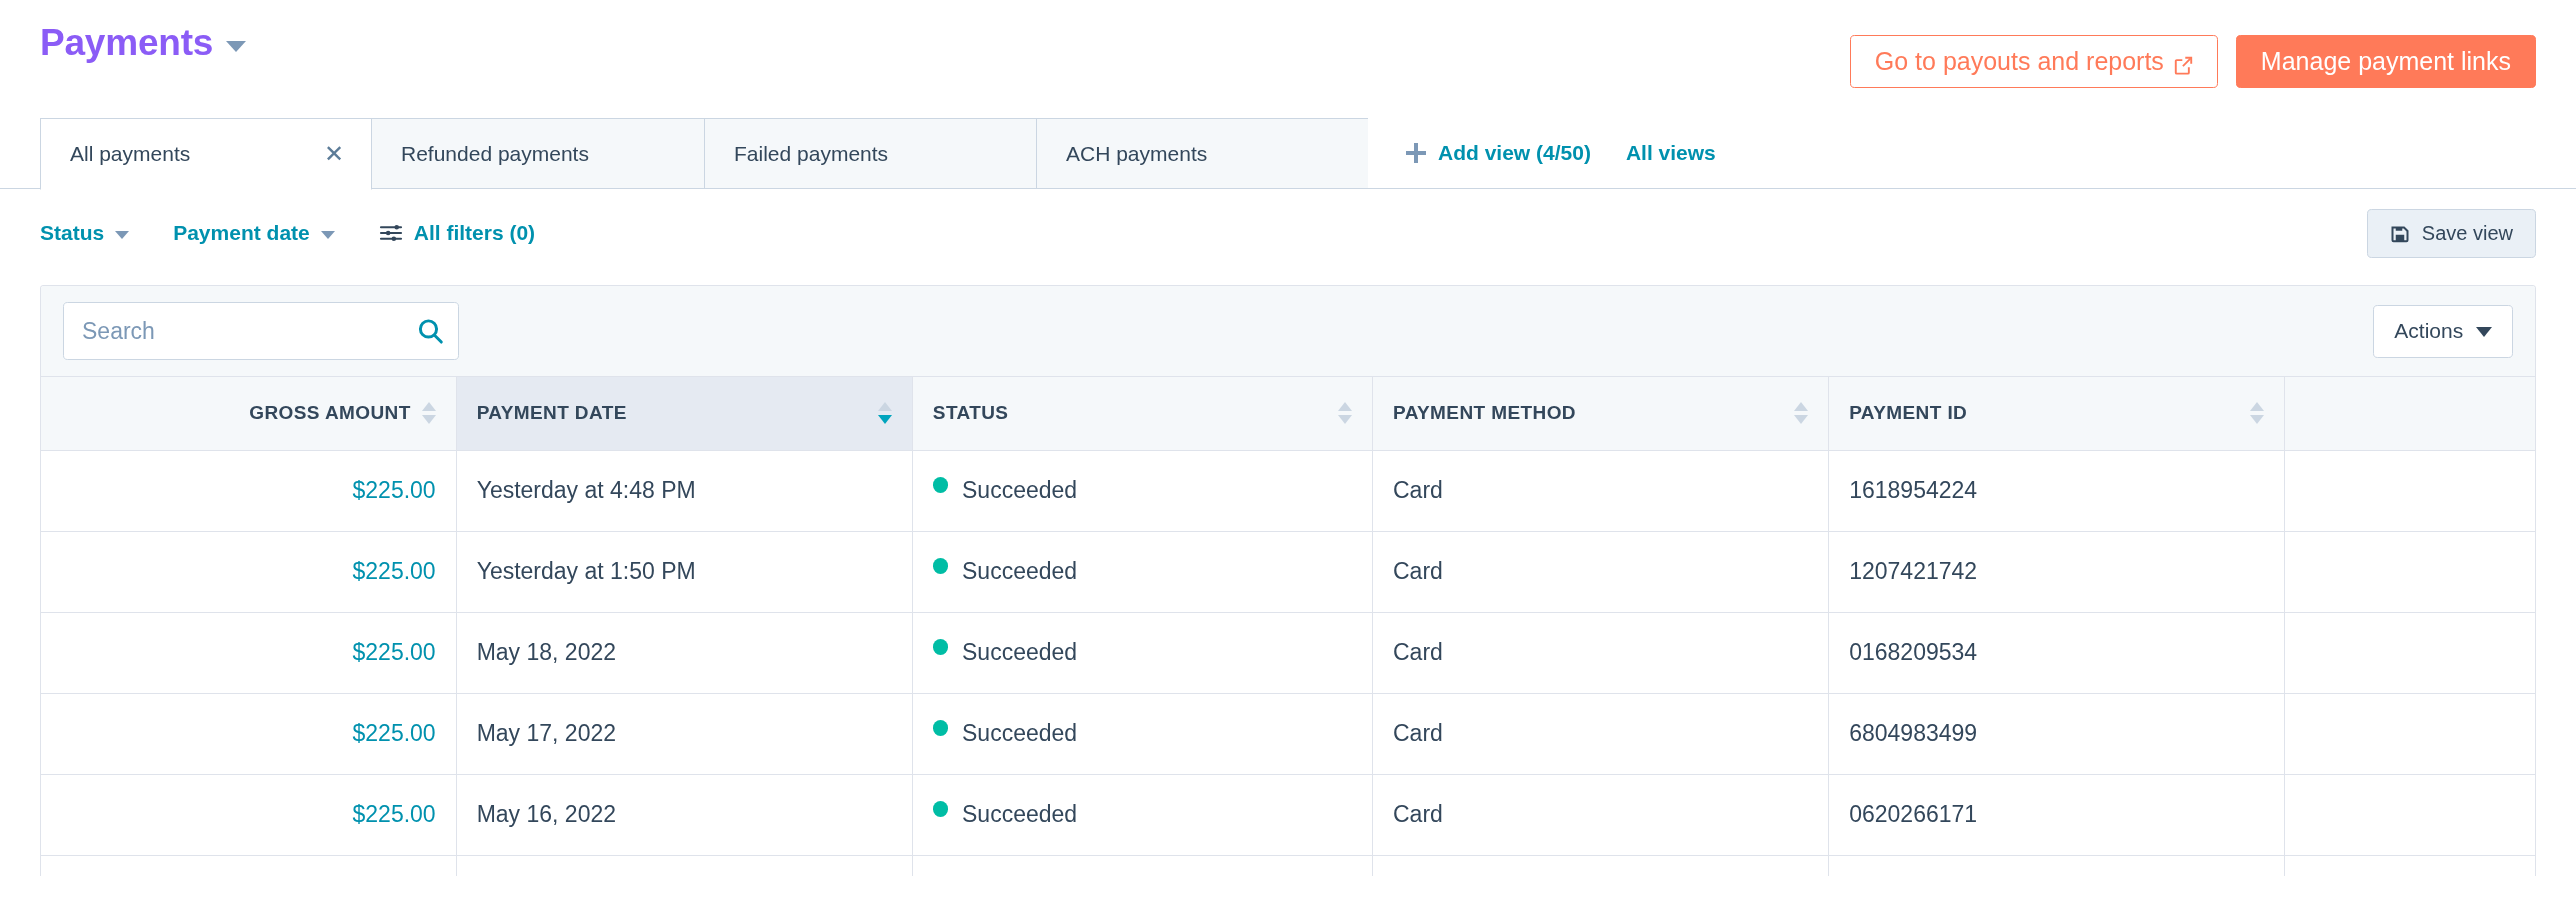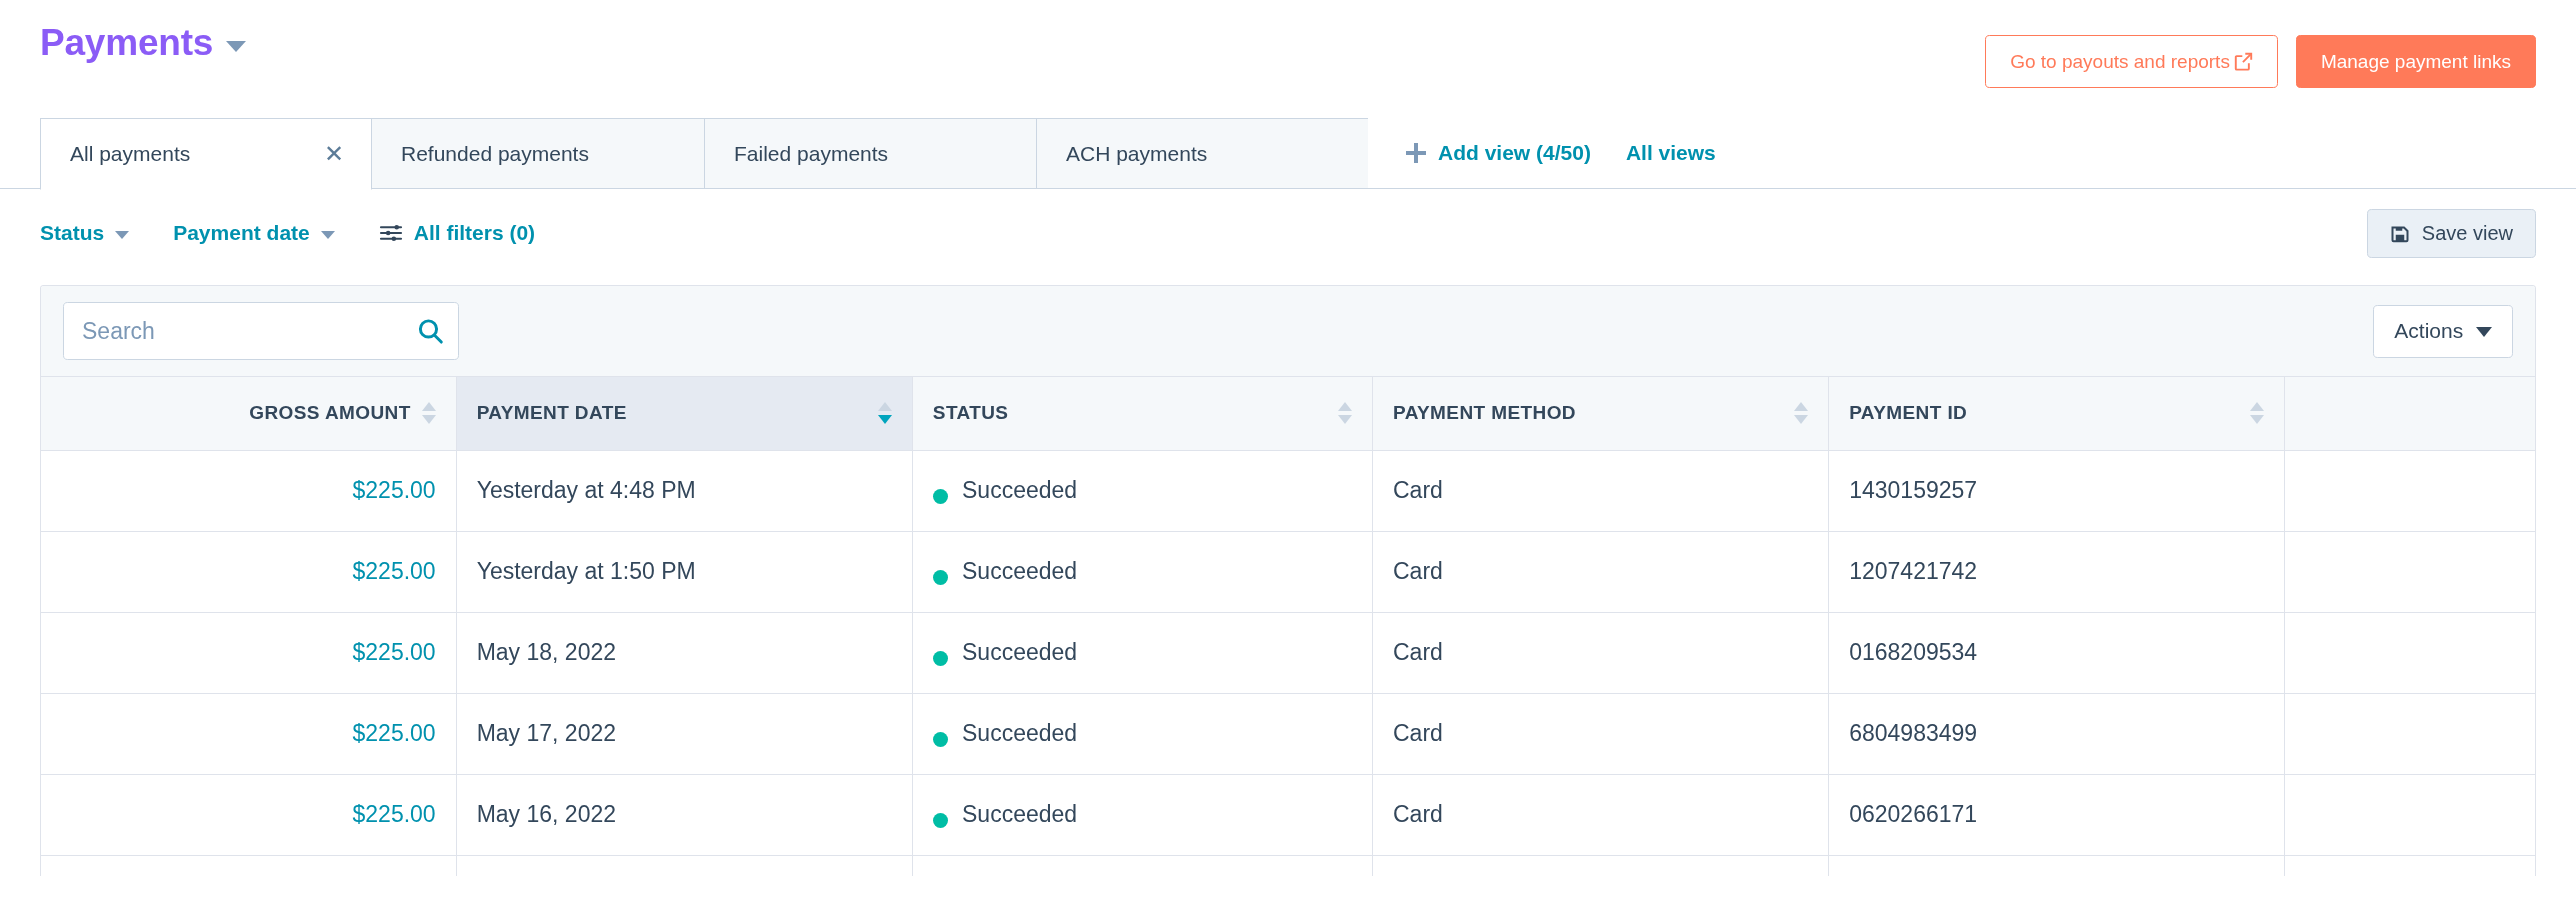--- a/index.html
+++ b/index.html
@@ -44,27 +44,27 @@
   .header-actions {
     position: absolute;
     top: 35px;
     right: 40px;
     display: flex;
     align-items: center;
     gap: 18px;
   }
   .btn {
     font-family: "Liberation Sans", sans-serif;
-    font-size: 19px;
+    font-size: 25px;
     border-radius: 4.6px;
     cursor: pointer;
     display: inline-flex;
     align-items: center;
     justify-content: center;
-    gap: 4px;
+    gap: 10px;
     white-space: nowrap;
   }
   .btn-secondary {
     background: #ffffff;
     border: 1.8px solid #ff7a59;
     color: #ff7a59;
     padding: 0 24px;
     height: 53px;
   }
   .btn-primary {
@@ -315,21 +315,21 @@
     background: #ffffff;
   }
   table.data-table tbody td:last-child { border-right: 0; }
   td.amount { text-align: right; }
   .amount-link {
     color: #0091ae;
     text-decoration: none;
     cursor: pointer;
     font-size: 23px;
   }
-  .status-cell { display: flex; align-items: flex-end; gap: 13.7px; }
+  .status-cell { display: flex; align-items: flex-start; gap: 13.7px; }
   .status-dot {
     width: 15.5px; height: 15.5px;
     border-radius: 50%;
     flex: 0 0 auto;
     display: inline-block;
   }
 </style>
 </head>
 <body>
 
@@ -507,21 +507,21 @@
         <tr>
           <td class="amount"><a class="amount-link">$225.00</a></td>
           <td>Yesterday at 4:48 PM</td>
           <td>
             <span class="status-cell">
               <span class="status-dot" style="background: rgb(0, 189, 165);"></span>
               <span>Succeeded</span>
             </span>
           </td>
           <td>Card</td>
-          <td>1430159257</td>
+          <td>1618954224</td>
           <td></td>
         </tr>
         <tr>
           <td class="amount"><a class="amount-link">$225.00</a></td>
           <td>Yesterday at 1:50 PM</td>
           <td>
             <span class="status-cell">
               <span class="status-dot" style="background: rgb(0, 189, 165);"></span>
               <span>Succeeded</span>
             </span>

